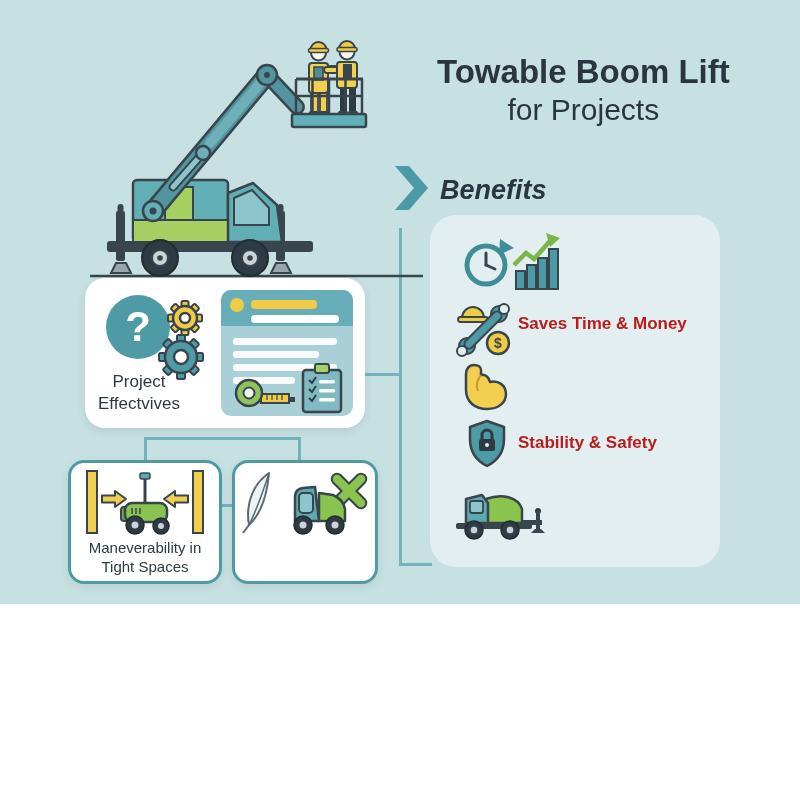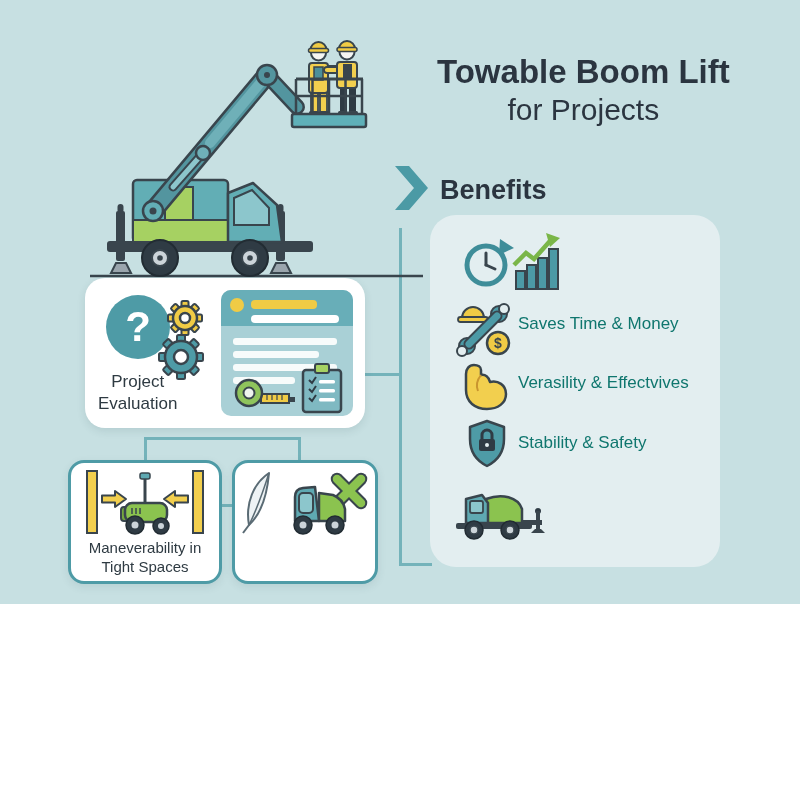--- a/index.html
+++ b/index.html
@@ -2,24 +2,24 @@
 <html style="--background: #c7e0e2; --panel: #e3eef0; --teal: #4e9ba6; --teal_light: #8cc6cc; --dark: #2f3b44; --yellow: #f0cb45; --green: #8bc34f; --check_green: #6fbe4b; --connector: #74b3ba;"><head>
 <meta charset="utf-8">
 <style>
   html,body{margin:0;padding:0;}
   #canvas{position:relative;width:800px;height:604px;background:#c7e0e2;
     font-family:"Liberation Sans",sans-serif;overflow:hidden;color:#2b3540;}
   .abs{position:absolute;}
   .line{position:absolute;background:#74b3ba;}
   .title-bold{font-size:33px;font-weight:700;line-height:1.2;}
   .title-sub{font-size:30px;font-weight:400;line-height:1.2;text-align:center;}
-  .benefits-heading{font-size:27px;font-weight:700;}
+  .benefits-heading{font-size:27px;font-weight:700;font-style:italic;}
   .panel{position:absolute;left:430px;top:215px;width:290px;height:352px;
     background:#e3eef0;border-radius:26px;}
-  .benefit-label{position:absolute;left:88px;font-size:17px;color:#0f766e;line-height:22px;white-space:nowrap;}
+  .benefit-label{position:absolute;left:88px;font-size:17px;color:#b91c1c;line-height:22px;white-space:nowrap;font-weight:bold;}
   .card{position:absolute;background:#fff;border-radius:20px;box-shadow:0 3px 8px rgba(40,70,80,.12);}
   .feature-card{position:absolute;background:#fff;border:3px solid #4e9ba6;border-radius:16px;
     box-shadow:0 3px 8px rgba(40,70,80,.10);}
   .feature-text{position:absolute;left:0;right:0;top:76px;text-align:center;
     font-size:15px;line-height:1.25;color:#2e3a42;}
   .eval-text{position:absolute;left:13px;top:93px;font-size:17px;line-height:1.3;color:#2e3a42;text-align:center;}
 </style>
 </head>
 <body>
 
@@ -156,21 +156,20 @@
       <line x1="13" y1="45" x2="41" y2="17" stroke="#4c9aa6" stroke-width="7" stroke-linecap="round"></line>
       <circle cx="42" cy="44" r="11" fill="#f0cb45" stroke="#39454d" stroke-width="2.5"></circle>
       <text x="42" y="49" text-anchor="middle" font-family="Liberation Sans, sans-serif" font-size="14" font-weight="700" fill="#39454d">$</text>
     </svg>
     <div class="benefit-label" style="top:98px;">Saves Time &amp; Money</div>
 
     <svg class="abs" style="left:30px;top:146px;" width="50" height="50" viewBox="0 0 50 50">
       <path d="M14,4 C9,4 6,8 6,13 L6,29 C6,41 15,48 27,48 C38,48 46,42 46,33 C46,24 38,19 30,21 C29,16 25,13 21,14 L21,9 C21,6 18,4 14,4 Z" fill="#f2cf4e" stroke="#39454d" stroke-width="2.5" stroke-linejoin="round"></path>
       <path d="M21,14 C17,19 16,25 18,30" fill="none" stroke="#c9952f" stroke-width="2"></path>
     </svg>
-    <div class="benefit-label" style="top:157px;">Verasility &amp; Effectvives</div>
 
     <svg class="abs" style="left:36px;top:204px;" width="42" height="50" viewBox="0 0 42 50">
       <path d="M21,2 L38,8 L38,20 C38,33 31,42 21,47 C11,42 4,33 4,20 L4,8 Z" fill="#4e9ba6" stroke="#39454d" stroke-width="2.5" stroke-linejoin="round"></path>
       <path d="M16,21 V16 A5,5 0 0 1 26,16 V21" fill="none" stroke="#2f3b44" stroke-width="3"></path>
       <rect x="13" y="20" width="16" height="12" rx="2" fill="#2f3b44"></rect>
       <circle cx="21" cy="26" r="2" fill="#e3eef0"></circle>
     </svg>
     <div class="benefit-label" style="top:217px;">Stability &amp; Safety</div>
 
     <svg class="abs" style="left:22px;top:268px;" width="96" height="58" viewBox="0 0 96 58">
@@ -249,21 +248,21 @@
           <rect x="98" y="99" width="16" height="3.5" rx="1.5" fill="#ffffff"></rect>
           <rect x="98" y="108" width="16" height="3.5" rx="1.5" fill="#ffffff"></rect>
           <path d="M88,90 l3,3 l4,-6" fill="none" stroke="#2f3b44" stroke-width="2"></path>
           <path d="M88,99 l3,3 l4,-6" fill="none" stroke="#2f3b44" stroke-width="2"></path>
           <path d="M88,108 l3,3 l4,-6" fill="none" stroke="#2f3b44" stroke-width="2"></path>
         </g>
       </g>
     </svg>
     <div class="eval-text">
       <div>Project</div>
-      <div>Evaluation</div>
+      <div>Effectvives</div>
     </div>
   </div>
 
   <div class="feature-card" style="left:68px;top:460px;width:148px;height:118px;">
     <svg class="abs" style="left:14px;top:6px;" width="120" height="68" viewBox="0 0 120 68">
       <rect x="2" y="2" width="10" height="62" fill="#f2cf4e" stroke="#39454d" stroke-width="2"></rect>
       <rect x="108" y="2" width="10" height="62" fill="#f2cf4e" stroke="#39454d" stroke-width="2"></rect>
       <path d="M0,-3.5 H13 V-8 L24,0 L13,8 V3.5 H0 Z" transform="translate(17,30)" fill="#f2cf4e" stroke="#39454d" stroke-width="2" stroke-linejoin="round"></path>
       <path d="M0,-3.5 H13 V-8 L24,0 L13,8 V3.5 H0 Z" transform="translate(103,30) scale(-1,1)" fill="#f2cf4e" stroke="#39454d" stroke-width="2" stroke-linejoin="round"></path>
       <line x1="60" y1="8" x2="60" y2="36" stroke="#39454d" stroke-width="3"></line>

